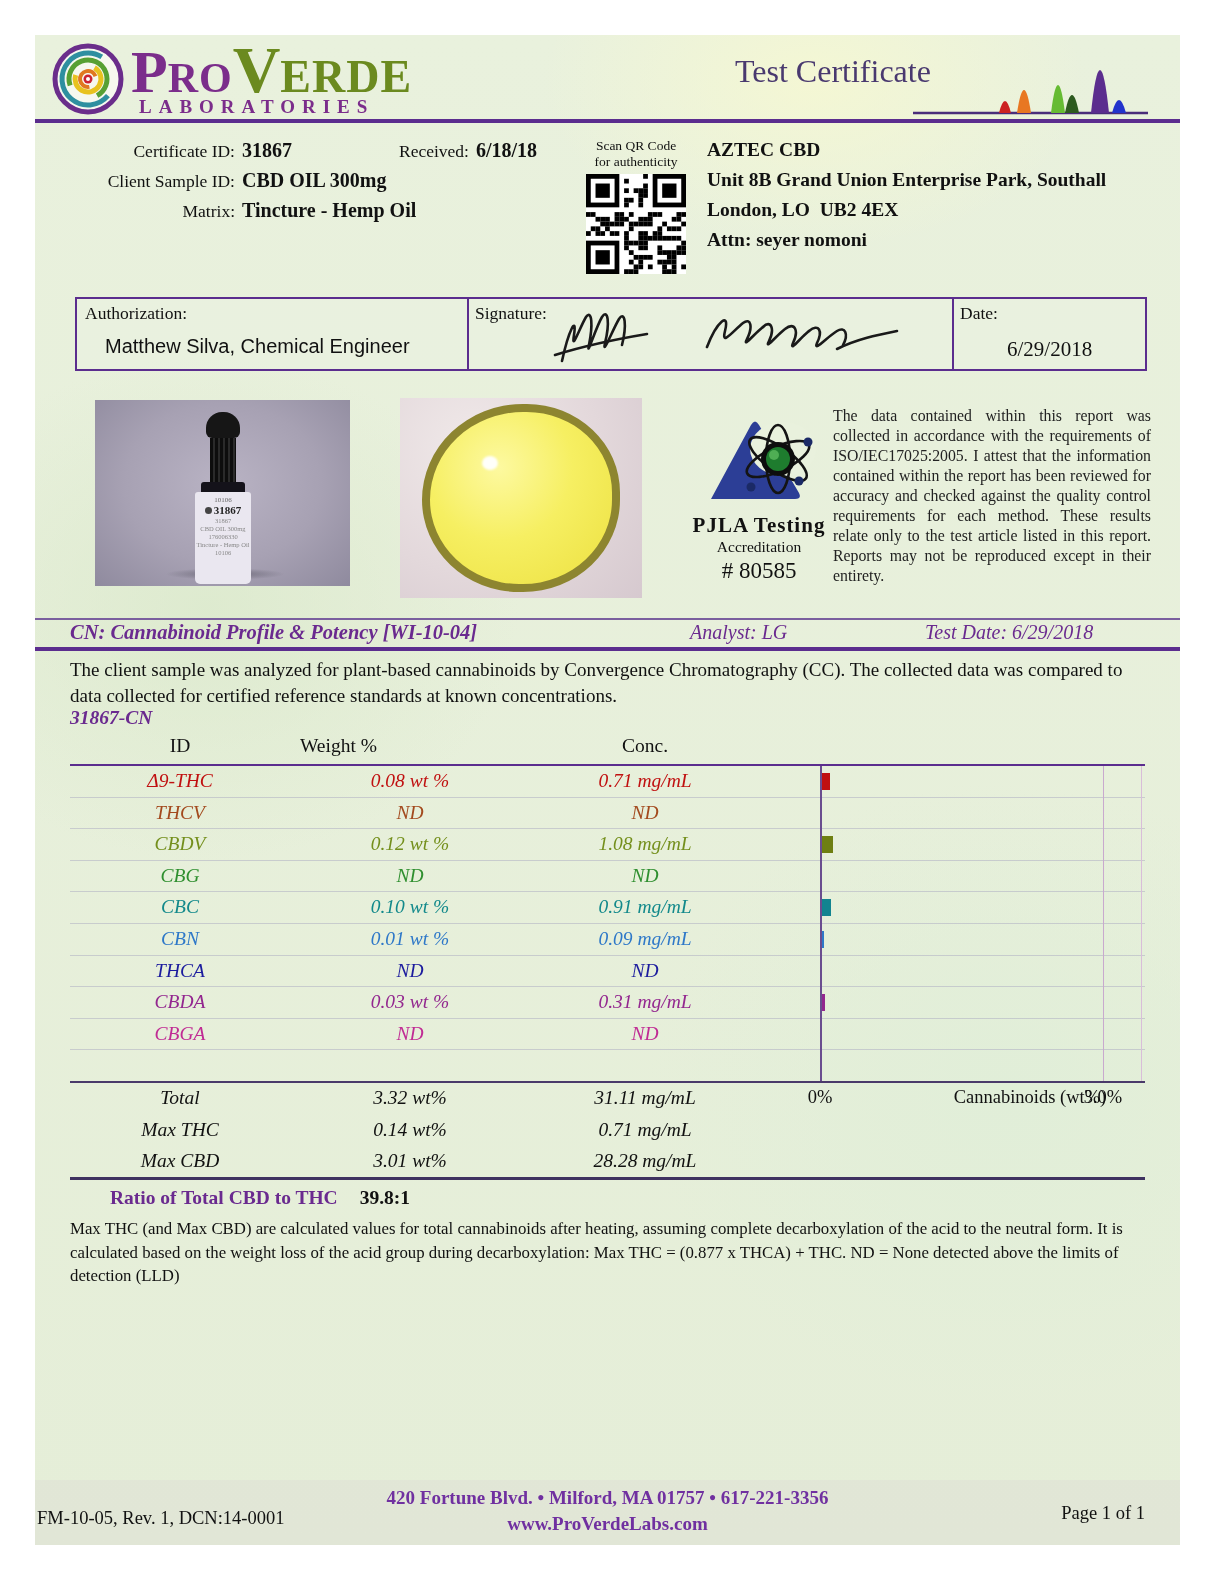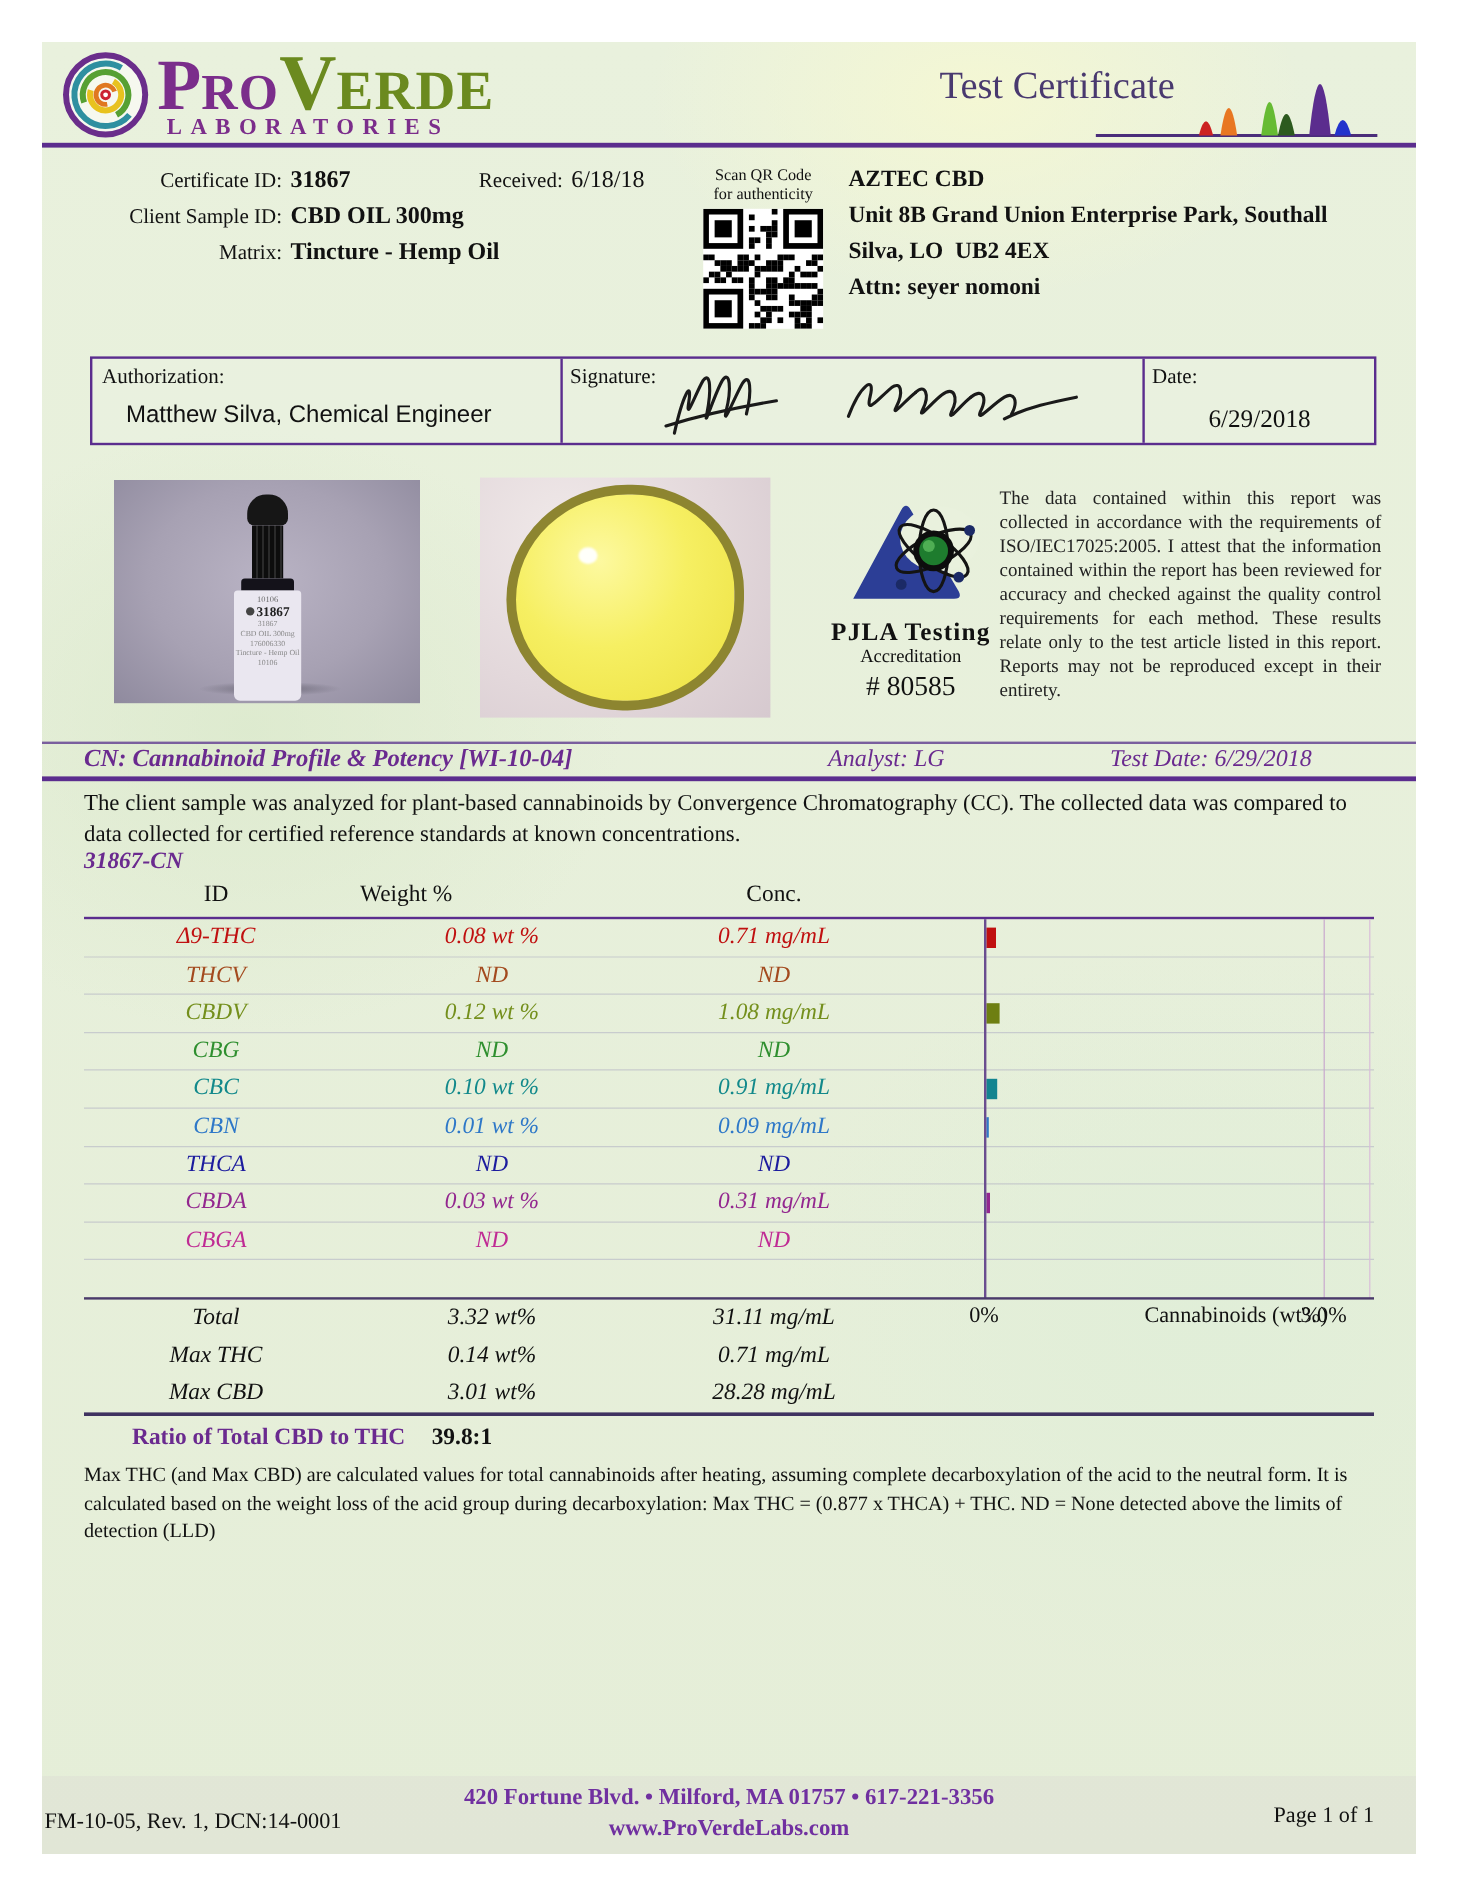--- a/index.html
+++ b/index.html
@@ -16,32 +16,32 @@
   .abs { position:absolute; }
 
   
   .logo-icon { left:16px; top:7px; width:74px; height:74px; }
   .logo-text { left:96px; top:2px; white-space:nowrap; line-height:1; }
   .lp { font-size:60px; color:#7b2d8b; font-weight:bold; }
   .ls { font-size:42px; color:#7b2d8b; font-weight:bold; letter-spacing:1px; }
   .lv { font-size:66px; color:#6b8a1f; font-weight:bold; }
   .lg { font-size:46px; color:#6b8a1f; font-weight:bold; letter-spacing:1px; }
   .logo-sub { left:104px; top:61px; font-size:19px; color:#7b2d8b; letter-spacing:7px; font-weight:bold; }
-  .cert-title { left:700px; top:18px; font-size:32px; color:#49396f;margin-left:48px; }
+  .cert-title { left:700px; top:18px; font-size:32px; color:#49396f; }
   .chromatogram { left:878px; top:0px; }
   .header-rule { left:0; top:84px; width:1145px; height:4px; background:#5b2d8e; }
 
   
   .info-fields { left:28px; top:104px; }
   .info-row { display:flex; align-items:baseline; height:30px; }
   .info-row .lbl { width:172px; text-align:right; font-size:17.5px; margin-right:7px; }
   .info-row .val { font-size:20px; font-weight:bold; }
   .received { left:364px; top:104px; display:flex; align-items:baseline; }
   .received .lbl { font-size:17.5px; margin-right:7px; }
-  .received .val { font-size:20px; font-weight:normal; }
+  .received .val { font-size:20px; font-weight:bold; }
   .qr-wrap { left:545px; top:103px; width:112px; text-align:center; }
   .qr-cap { font-size:13.5px; line-height:1.2; }
   .qr-box { margin:4px auto 0; width:100px; height:100px; background:#fff; }
   .client { left:672px; top:104px; }
   .client div { font-size:19.5px; font-weight:bold; height:30px; }
   .ws-pre { white-space:pre; }
 
   
   .auth-box { left:40px; top:262px; width:1072px; height:74px; border:2px solid #5b2d8e; background:rgba(235,242,228,.4); }
   .cell-label { position:absolute; left:8px; top:4px; font-size:17.5px; }
@@ -302,21 +302,21 @@
           <rect x="71.42857142857143" y="4.761904761904762" width="23.80952380952381" height="23.80952380952381" fill="#fff"></rect>
           <rect x="76.19047619047619" y="9.523809523809524" width="14.285714285714285" height="14.285714285714285" fill="#000"></rect>
           <rect x="0" y="66.66666666666667" width="33.333333333333336" height="33.333333333333336" fill="#000"></rect>
           <rect x="4.761904761904762" y="71.42857142857143" width="23.80952380952381" height="23.80952380952381" fill="#fff"></rect>
           <rect x="9.523809523809524" y="76.19047619047619" width="14.285714285714285" height="14.285714285714285" fill="#000"></rect>
         </svg></div>
   </div>
   <div class="abs client">
     <div>AZTEC CBD</div>
     <div>Unit 8B Grand Union Enterprise Park, Southall</div>
-    <div class="ws-pre">Silva, LO  UB2 4EX</div>
+    <div class="ws-pre">London, LO  UB2 4EX</div>
     <div>Attn: seyer nomoni</div>
   </div>
 
   <div class="abs auth-box">
     <span class="cell-label">Authorization:</span>
     <span class="auth-name">Matthew Silva, Chemical Engineer</span>
     <div class="div1"></div>
     <span class="cell-label" style="left:398px;">Signature:</span>
     <svg class="sig-svg" width="400" height="70" viewBox="0 0 400 70">
       <g fill="none" stroke="#1a1a1a" stroke-width="2.6" stroke-linecap="round">

